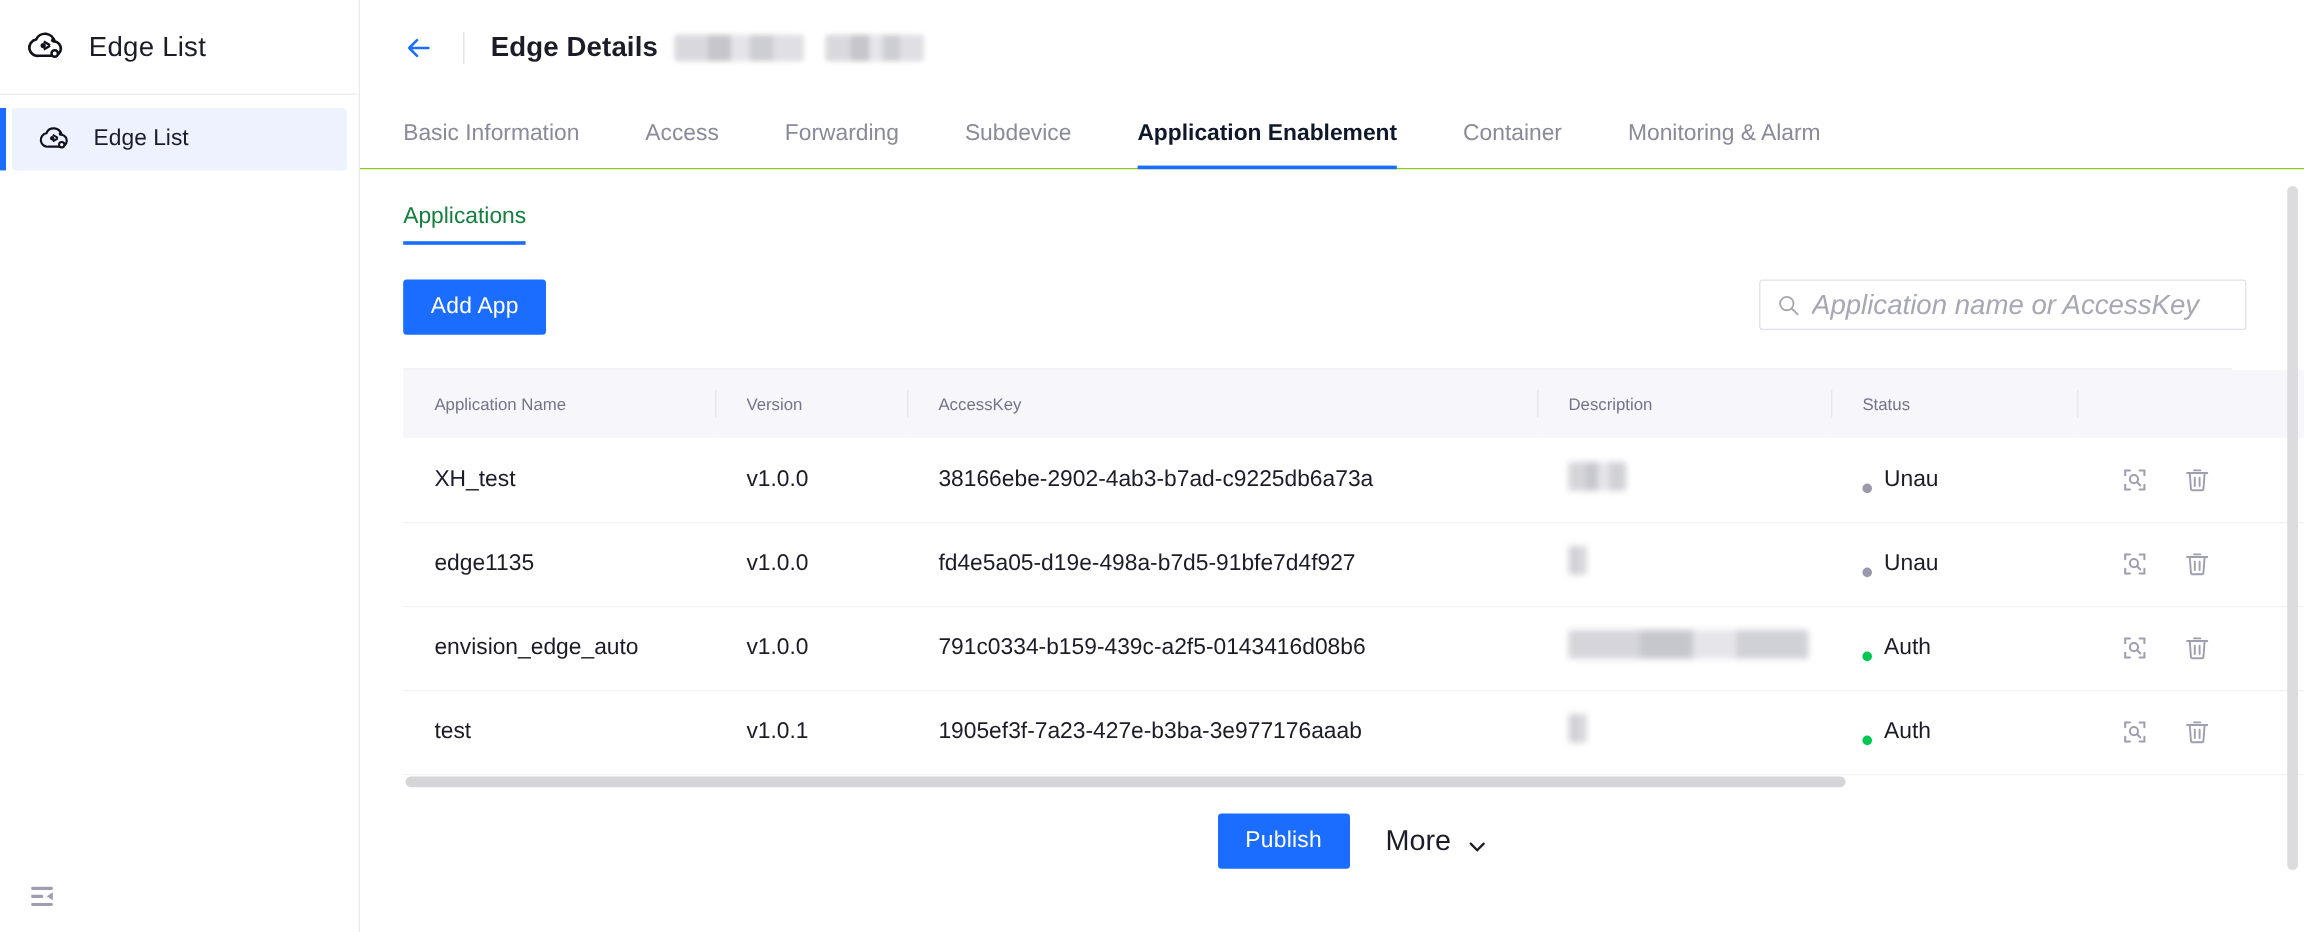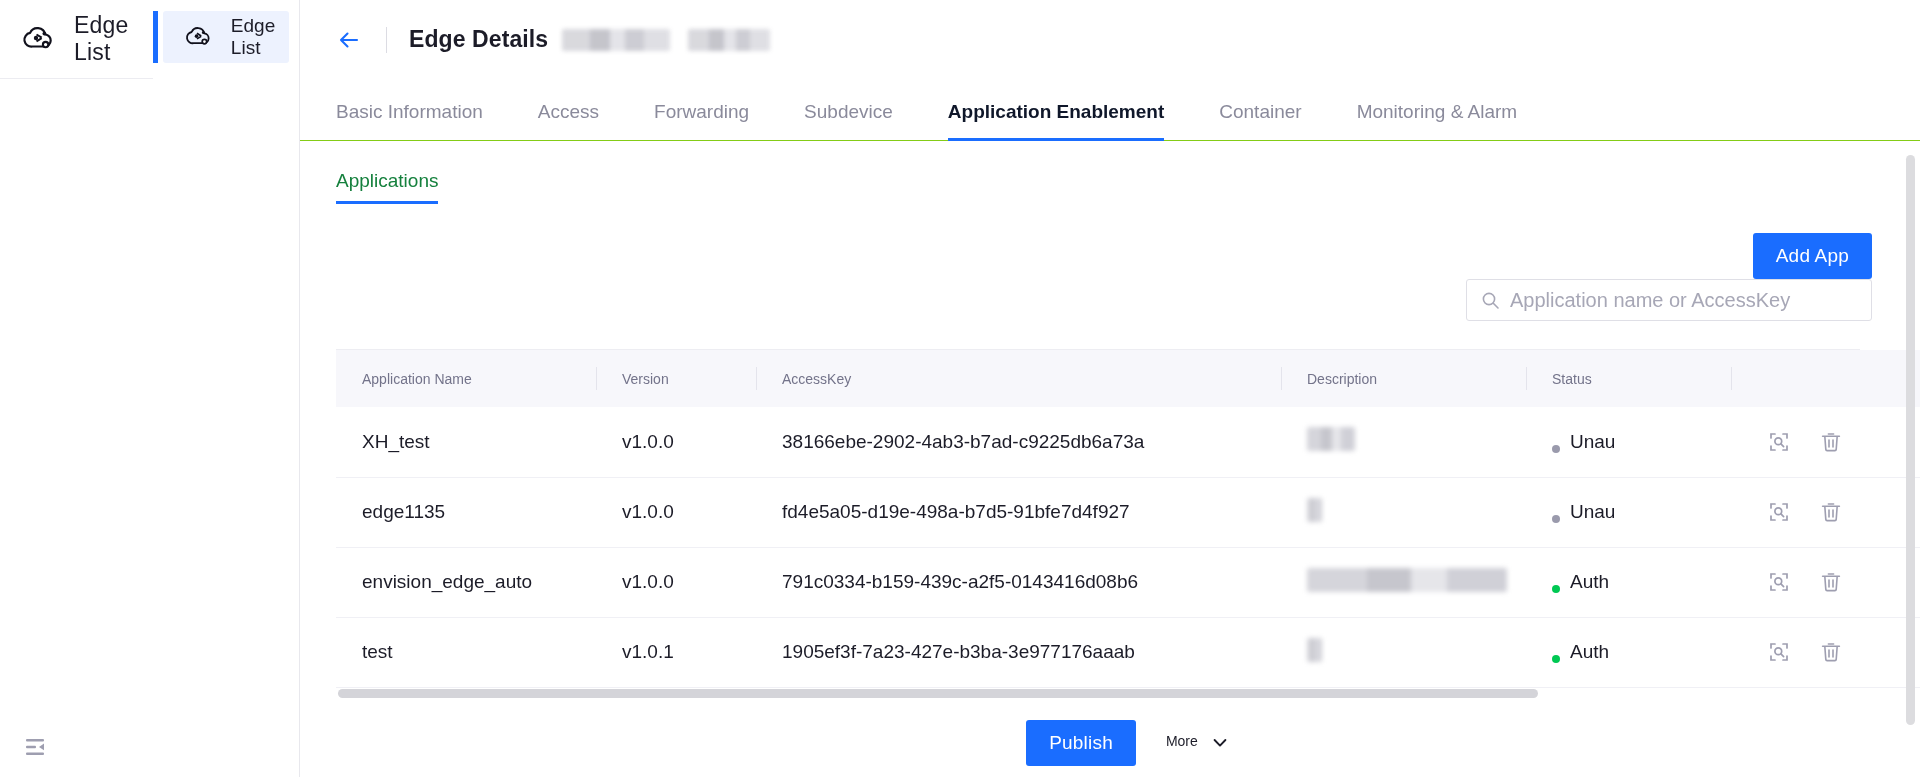--- a/index.html
+++ b/index.html
@@ -18,21 +18,21 @@
     position: relative;
   }
 
   
   .sidebar {
     width: 300px;
     height: 777px;
     background: #ffffff;
     border-right: 1px solid #e8e8ed;
     display: flex;
-    flex-direction: row;
+    flex-direction: column;
     flex: 0 0 300px;
     position: relative;
   }
   .sidebar-header {
     height: 79px;
     display: flex;
     align-items: center;
     gap: 18px;
     padding-left: 22px;
     border-bottom: 1px solid #ececf1;
@@ -191,24 +191,23 @@
     position: absolute;
     left: 0; right: 0;
     bottom: 0;
     height: 3px;
     background: #1a6dff;
   }
 
   .toolbar {
     margin-top: 29px;
     display: flex;
-    align-items: flex-end;
+    align-items: flex-start;
     justify-content: space-between;
     padding-right: 48px;
-    flex-direction: column;
   }
   .btn-primary {
     background: #1a6dff;
     color: #fff;
     border: none;
     border-radius: 3px;
     height: 46px;
     padding: 0 23px;
     font-size: 19px;
     font-family: "Liberation Sans", sans-serif;
@@ -223,25 +222,26 @@
     display: flex;
     align-items: center;
     gap: 10px;
     padding: 0 14px;
     background: #fff;
   }
   .search-icon { width: 19px; height: 19px; flex: 0 0 19px; display:block; }
   .search-box input {
     border: none;
     outline: none;
-    font-size: 20px;
+    font-size: 23px;
     color: #a16207;
     font-family: "Liberation Sans", sans-serif;
     width: 100%;
     background: transparent;
+    font-style: italic;
   }
   .search-box input::placeholder { color: #a7a7b6; }
 
   
   .table-wrap {
     margin-top: 28px;
     margin-right: 60px;
     border-top: 1px solid #ededf2;
     position: relative;
   }
@@ -336,23 +336,23 @@
 
   .footer-actions {
     margin-top: 22px;
     display: flex;
     align-items: center;
     justify-content: center;
     gap: 30px;
   }
   .more-btn {
     display: flex;
-    align-items: flex-start;
+    align-items: flex-end;
     gap: 12px;
-    font-size: 14px;
+    font-size: 24px;
     color: #1c1c28;
     cursor: pointer;
   }
   .chev { width: 20px; height: 20px; display:block; }
 
   
   .page-scrollbar {
     position: absolute;
     right: 5px;
     top: 155px;

